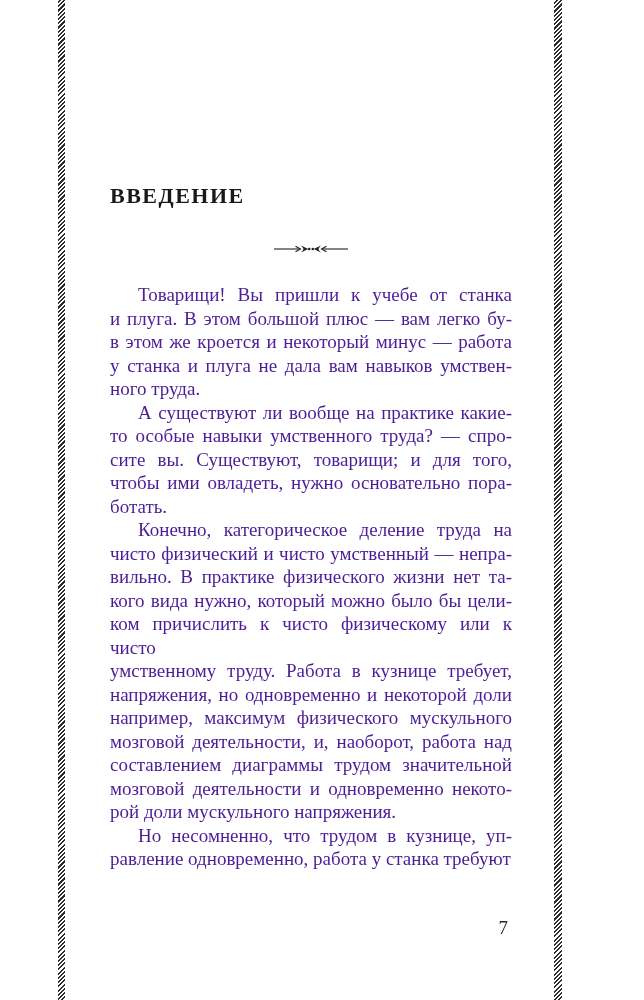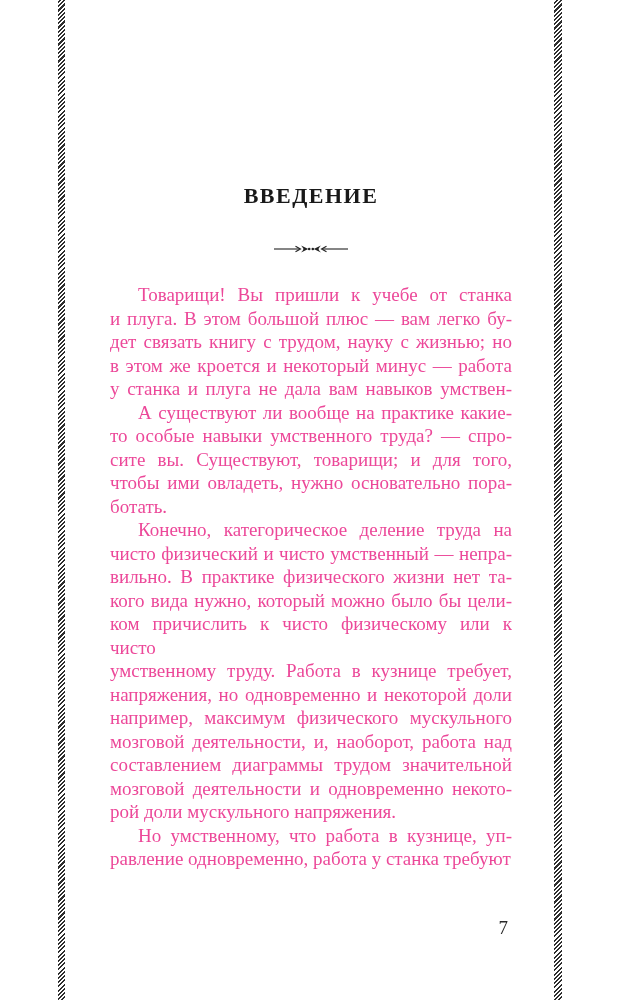--- a/index.html
+++ b/index.html
@@ -30,21 +30,21 @@
   }
   .hatch.left  { left: 58px;  width: 7px; }
   .hatch.right { left: 554px; width: 8px; }
 
   .title {
     position: absolute;
     left: 110px;
     width: 402px;
     top: 183px;
     margin: 0;
-    text-align: center;
+    text-align: left;
     font-size: 22px;
     line-height: 26px;
     font-weight: bold;
     letter-spacing: 1.5px;
     color: #191919;
   }
   .ornament {
     position: absolute;
     left: 110px;
     width: 402px;
@@ -53,21 +53,21 @@
   }
   .ornament svg { display: inline-block; vertical-align: top; }
 
   .body-text {
     position: absolute;
     left: 110px;
     top: 283px;
     width: 402px;
     font-size: 19px;
     line-height: 23.5px;
-    color: #ec4899;
+    color: #4c1d95;
   }
   .para { margin: 0; }
   .line {
     text-align: justify;
     text-align-last: justify;
   }
   .line.first { text-indent: 28px; }
   .line.last  { text-align-last: left; }
 
   .pagenum {
@@ -107,23 +107,23 @@
         </g>
       </g>
     </svg>
   </div>
 
   <div class="body-text">
 
     <div class="para">
       <div class="line first">Товарищи! Вы пришли к учебе от станка</div>
       <div class="line">и плуга. В этом большой плюс — вам легко бу-</div>
-      <div class="line">дет связать книгу с трудом, науку с жизнью; но</div>
       <div class="line">в этом же кроется и некоторый минус — работа</div>
       <div class="line">у станка и плуга не дала вам навыков умствен-</div>
+      <div class="line last">ного труда.</div>
     </div>
 
     <div class="para">
       <div class="line first">А существуют ли вообще на практике какие-</div>
       <div class="line">то особые навыки умственного труда? — спро-</div>
       <div class="line">сите вы. Существуют, товарищи; и для того,</div>
       <div class="line">чтобы ими овладеть, нужно основательно пора-</div>
       <div class="line last">ботать.</div>
     </div>
 
@@ -136,21 +136,21 @@
       <div class="line">умственному труду. Работа в кузнице требует,</div>
       <div class="line">напряжения, но одновременно и некоторой доли</div>
       <div class="line">например, максимум физического мускульного</div>
       <div class="line">мозговой деятельности, и, наоборот, работа над</div>
       <div class="line">составлением диаграммы трудом значительной</div>
       <div class="line">мозговой деятельности и одновременно некото-</div>
       <div class="line last">рой доли мускульного напряжения.</div>
     </div>
 
     <div class="para">
-      <div class="line first">Но умственному, что работа в кузнице, уп-</div>
+      <div class="line first">Но несомненно, что трудом в кузнице, уп-</div>
       <div class="line last">равление одновременно, работа у станка требуют</div>
     </div>
 
   </div>
 
   <div class="pagenum">7</div>
 
 </div>
 
 </body></html>

